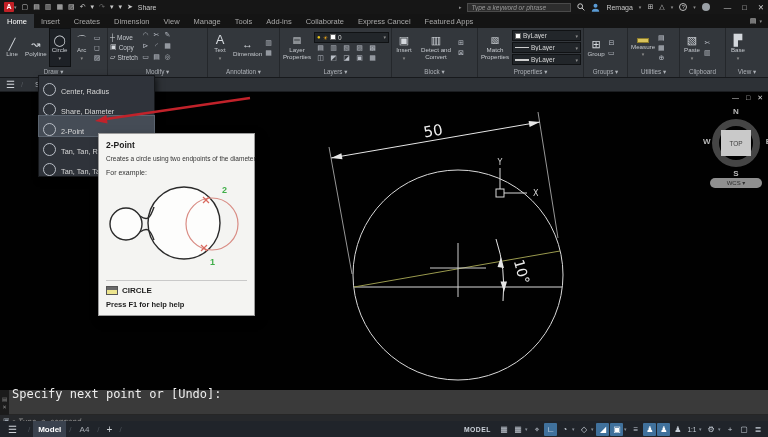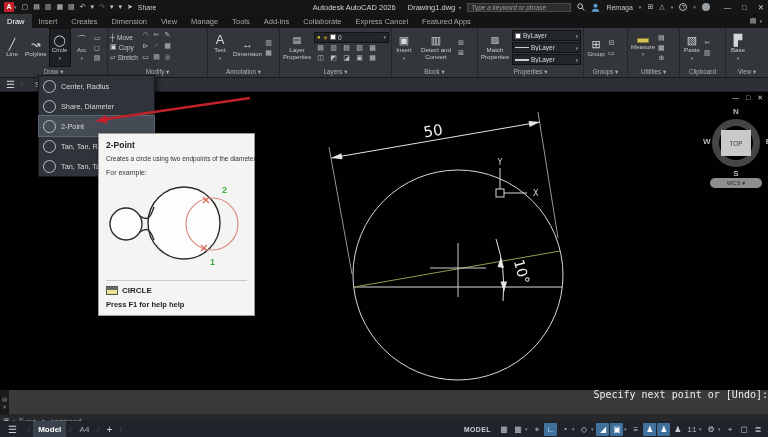--- a/index.html
+++ b/index.html
@@ -67,21 +67,21 @@
   #viewcube .ring { position:absolute; left:7px; top:13px; width:48px; height:48px; border:7px solid #454545; border-radius:50%; }
   #viewcube .n { position:absolute; left:0; right:0; top:1px; text-align:center; font-weight:bold; }
   #viewcube .s { position:absolute; left:0; right:0; top:63px; text-align:center; font-weight:bold; }
   #viewcube .w { position:absolute; left:-2px; top:31px; font-weight:bold; }
   #viewcube .e { position:absolute; right:-4px; top:31px; font-weight:bold; }
   #viewcube .top { position:absolute; left:16px; top:24px; width:30px; height:26px; background:#c9c9c9; color:#3d3d3d; font-size:6.5px; display:flex; align-items:center; justify-content:center; }
   #viewcube .wcs { position:absolute; left:5px; top:72px; width:52px; height:10px; background:#8f8f8f; border-radius:5px; color:#2e2e2e; font-size:6px; text-align:center; line-height:10px; }
 
   
   #circlemenu { position:absolute; left:38px; top:75px; width:117px; background:#2f333a; border:1px solid #15171a; z-index:30; box-shadow:2px 3px 6px rgba(0,0,0,.6); }
-  .mitem { height:20px; display:flex; align-items:center; gap:5px; padding:0 4px; font-size:7.3px; color:#d8d8d8; }
+  .mitem { height:20px; display:flex; align-items:flex-end; gap:5px; padding:0 4px; font-size:7.3px; color:#d8d8d8; }
   .mitem.hovered { background:#454c56; outline:1px solid #5b646f; }
   .mitem .mic { width:13px; height:13px; border:1px solid #b9bec6; border-radius:50%; flex:none; }
 
   
   #arrowsvg { position:absolute; left:0; top:0; z-index:40; pointer-events:none; }
 
   
   #tooltip { position:absolute; left:98px; top:133px; width:157px; background:#f4f4f2; border:1px solid #9b9b9b; z-index:50; padding:6px 7px 6px 7px; color:#2a2a2a; box-shadow:3px 4px 8px rgba(0,0,0,.55); }
   #tooltip .tt-title { font-size:8.5px; font-weight:bold; color:#1d1d1d; }
   #tooltip .tt-desc { font-size:6.5px; margin-top:5px; white-space:nowrap; color:#333; }
@@ -90,21 +90,21 @@
   #tooltip .tt-cmd { display:flex; align-items:center; gap:4px; margin-top:5px; }
   #tooltip .cmd-ic { width:12px; height:9px; border:1px solid #555; background:linear-gradient(#6a6a6a 45%, #ece48e 45%); }
   #tooltip .tt-cmdname { font-size:8px; font-weight:bold; color:#1d1d1d; }
   #tooltip .tt-help { font-size:7.5px; font-weight:bold; margin-top:5px; color:#1d1d1d; }
 
   
   #cmdarea { position:absolute; left:0; top:390px; width:768px; }
   .cmdwrap { display:flex; }
   .cmdgutter { width:9px; background:#1b1b1b; display:flex; flex-direction:column; align-items:center; justify-content:center; gap:2px; font-size:5.5px; color:#8a8a8a; }
   .cmdhist { flex:1; }
-  .chl { height:25px; background:#3a3a3a; border-bottom:1px solid #262626; font-family:"DejaVu Sans Mono",monospace; font-size:10px; color:#ededed; line-height:9px; padding-left:3px; white-space:nowrap;text-align:right; }
+  .chl { height:25px; background:#3a3a3a; border-bottom:1px solid #262626; font-family:"DejaVu Sans Mono",monospace; font-size:12px; color:#ededed; line-height:9px; padding-left:3px; white-space:nowrap; }
   .cmdinput { height:13px; background:#26282b; display:flex; align-items:center; gap:3px; padding-left:3px; border-bottom:1px solid #101214; }
   .cmdinput .kb { font-size:7px; color:#9aa3ad; }
   .cmdinput input { flex:1; background:transparent; border:none; outline:none; color:#ddd; font-family:"DejaVu Sans Mono",monospace; font-size:7.5px; font-style:italic; }
   .cmdinput input::placeholder { color:#8f8f8f; }
 
   
   #bottombar { position:absolute; left:0; top:421px; width:768px; height:16px; background:#20242a; display:flex; align-items:center; font-size:8px; }
   .bb-left { display:flex; align-items:center; height:100%; }
   .bb-left .burger { font-size:10px; color:#cfd3d8; padding:0 8px; }
   .lsep { color:#4b5158; font-size:8px; padding:0 3px; }
@@ -130,23 +130,20 @@
     <span>▥</span>
     <span>▦</span>
     <span>▨</span>
     <span>↶</span>
       <span class="caret">▾</span>
     <span style="color:#6f6f6f">↷</span>
       <span class="caret">▾</span>
     <span class="caret">▾</span>
     <span class="share-ic">➤</span>
     <span>Share</span>
-  </div>
-  <div class="tb-center">
-    <span>Autodesk AutoCAD 2026</span><span>Drawing1.dwg</span>
   </div>
   <div class="tb-right">
     <span class="caret">▸</span>
     <input class="searchbox" placeholder="Type a keyword or phrase" style="">
     <svg width="8" height="8" viewBox="0 0 8 8">
         <circle cx="3.2" cy="3.2" r="2.4" fill="none" stroke="#c9c9c9" stroke-width="1"></circle>
         <line x1="5" y1="5" x2="7.4" y2="7.4" stroke="#c9c9c9" stroke-width="1"></line>
       </svg>
     <svg width="9" height="9" viewBox="0 0 9 9">
         <circle cx="4.5" cy="2.8" r="2" fill="#5a9bd5"></circle>
@@ -162,21 +159,21 @@
     <span class="asst"></span>
     <div class="winbtns">
       <span>—</span>
       <span>□</span>
       <span>✕</span>
     </div>
   </div>
 </div>
 
 <div id="ribbontabs">
-  <div class="rtab active">Draw</div>
+  <div class="rtab active">Home</div>
   <div class="rtab">Insert</div>
   <div class="rtab">Creates</div>
   <div class="rtab">Dimension</div>
   <div class="rtab">View</div>
   <div class="rtab">Manage</div>
   <div class="rtab">Tools</div>
   <div class="rtab">Add-ins</div>
   <div class="rtab">Collaborate</div>
   <div class="rtab">Express Cancel</div>
   <div class="rtab">Featured Apps</div>

